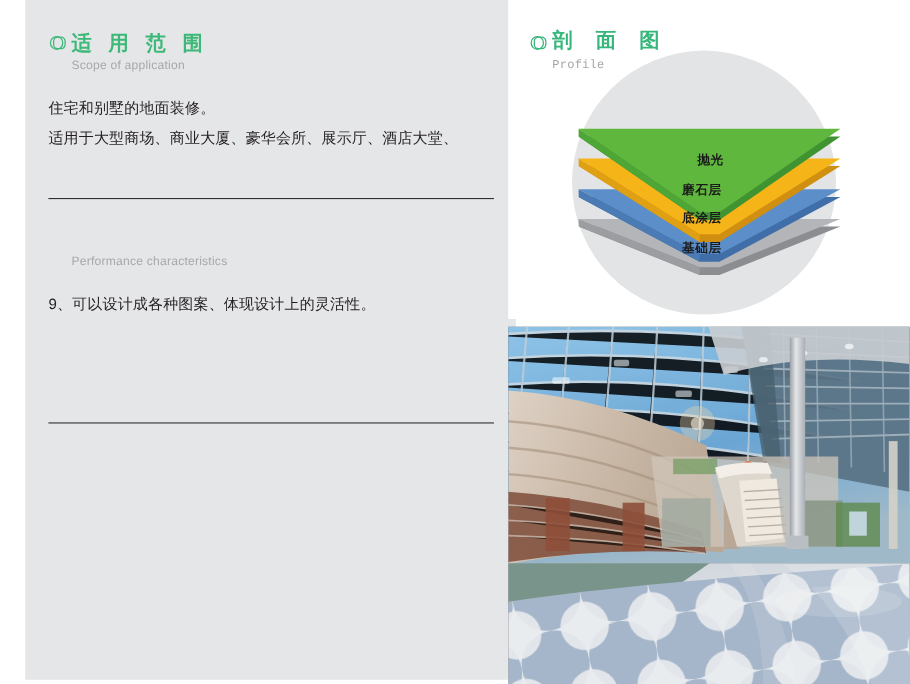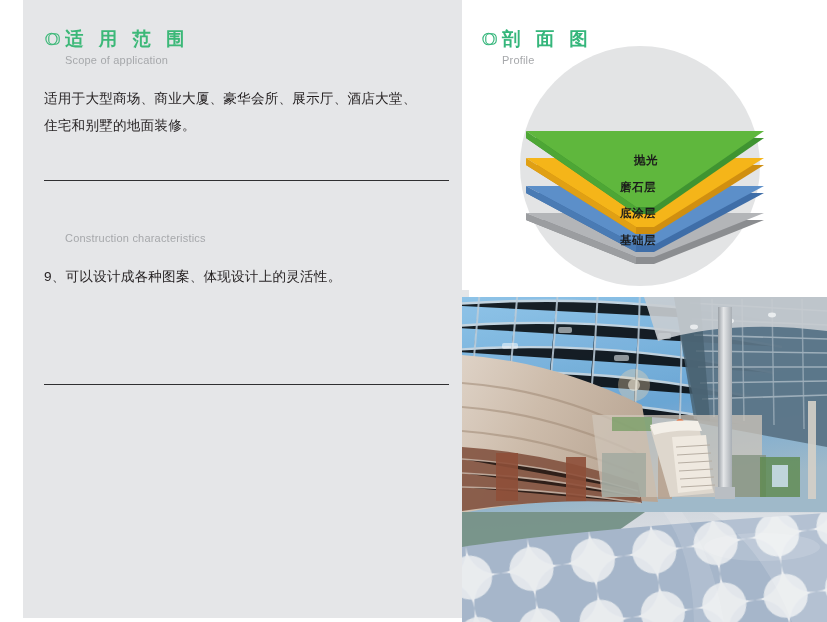--- a/index.html
+++ b/index.html
@@ -96,34 +96,35 @@
     left: 462px;
     top: 0;
     width: 365px;
     height: 290px;
     background: #ffffff;
   }
   .profile-head {
     position: absolute;
     left: 19px;
     top: 27px;
+    font-family: Liberation Mono, monospace;
   }
   .profile-circle {
     position: absolute;
     left: 58px;
     top: 46px;
     width: 240px;
     height: 240px;
     border-radius: 50%;
     background: #e3e4e5;
   }
   .layers {
     position: absolute;
     left: 48px;
-    top: 124px;
+    top: 110px;
     width: 270px;
     height: 160px;
   }
   .layers svg { display: block; }
   .layer-label {
     position: absolute;
     font-size: 11.5px;
     color: #1b1b1b;
     font-weight: bold;
     letter-spacing: 0.5px;
@@ -157,29 +158,29 @@
     <div class="section sec-1">
       <div class="head-row">
         <svg class="mark-icon" viewBox="0 0 20 20">
           <ellipse cx="8.3" cy="10" rx="6.2" ry="6.4" fill="none" stroke="#3cb878" stroke-width="1.3"></ellipse>
           <path d="M9.5 4.2 h3.2 a4.2 4.2 0 0 1 4.2 4.2 v3.2 a4.2 4.2 0 0 1 -4.2 4.2 h-3.2 a4.2 4.2 0 0 1 -4.2 -4.2 v-3.2 a4.2 4.2 0 0 1 4.2 -4.2 z" fill="none" stroke="#3cb878" stroke-width="1.3"></path>
         </svg>
         <span class="head-cn">适 用 范 围</span>
       </div>
       <div class="head-en">Scope of application</div>
       <div class="body-text">
+        <div class="line">住宅和别墅的地面装修。</div>
         <div class="line">适用于大型商场、商业大厦、豪华会所、展示厅、酒店大堂、</div>
-        <div class="line">住宅和别墅的地面装修。</div>
       </div>
     </div>
 
     <div class="divider div-1"></div>
 
     <div class="section sec-2">
-      <div class="head-en">Construction characteristics</div>
+      <div class="head-en">Performance characteristics</div>
       <div class="body-text">
         <div class="line">9、可以设计成各种图案、体现设计上的灵活性。</div>
       </div>
     </div>
 
     <div class="divider div-2"></div>
 
 
   </div>
 

